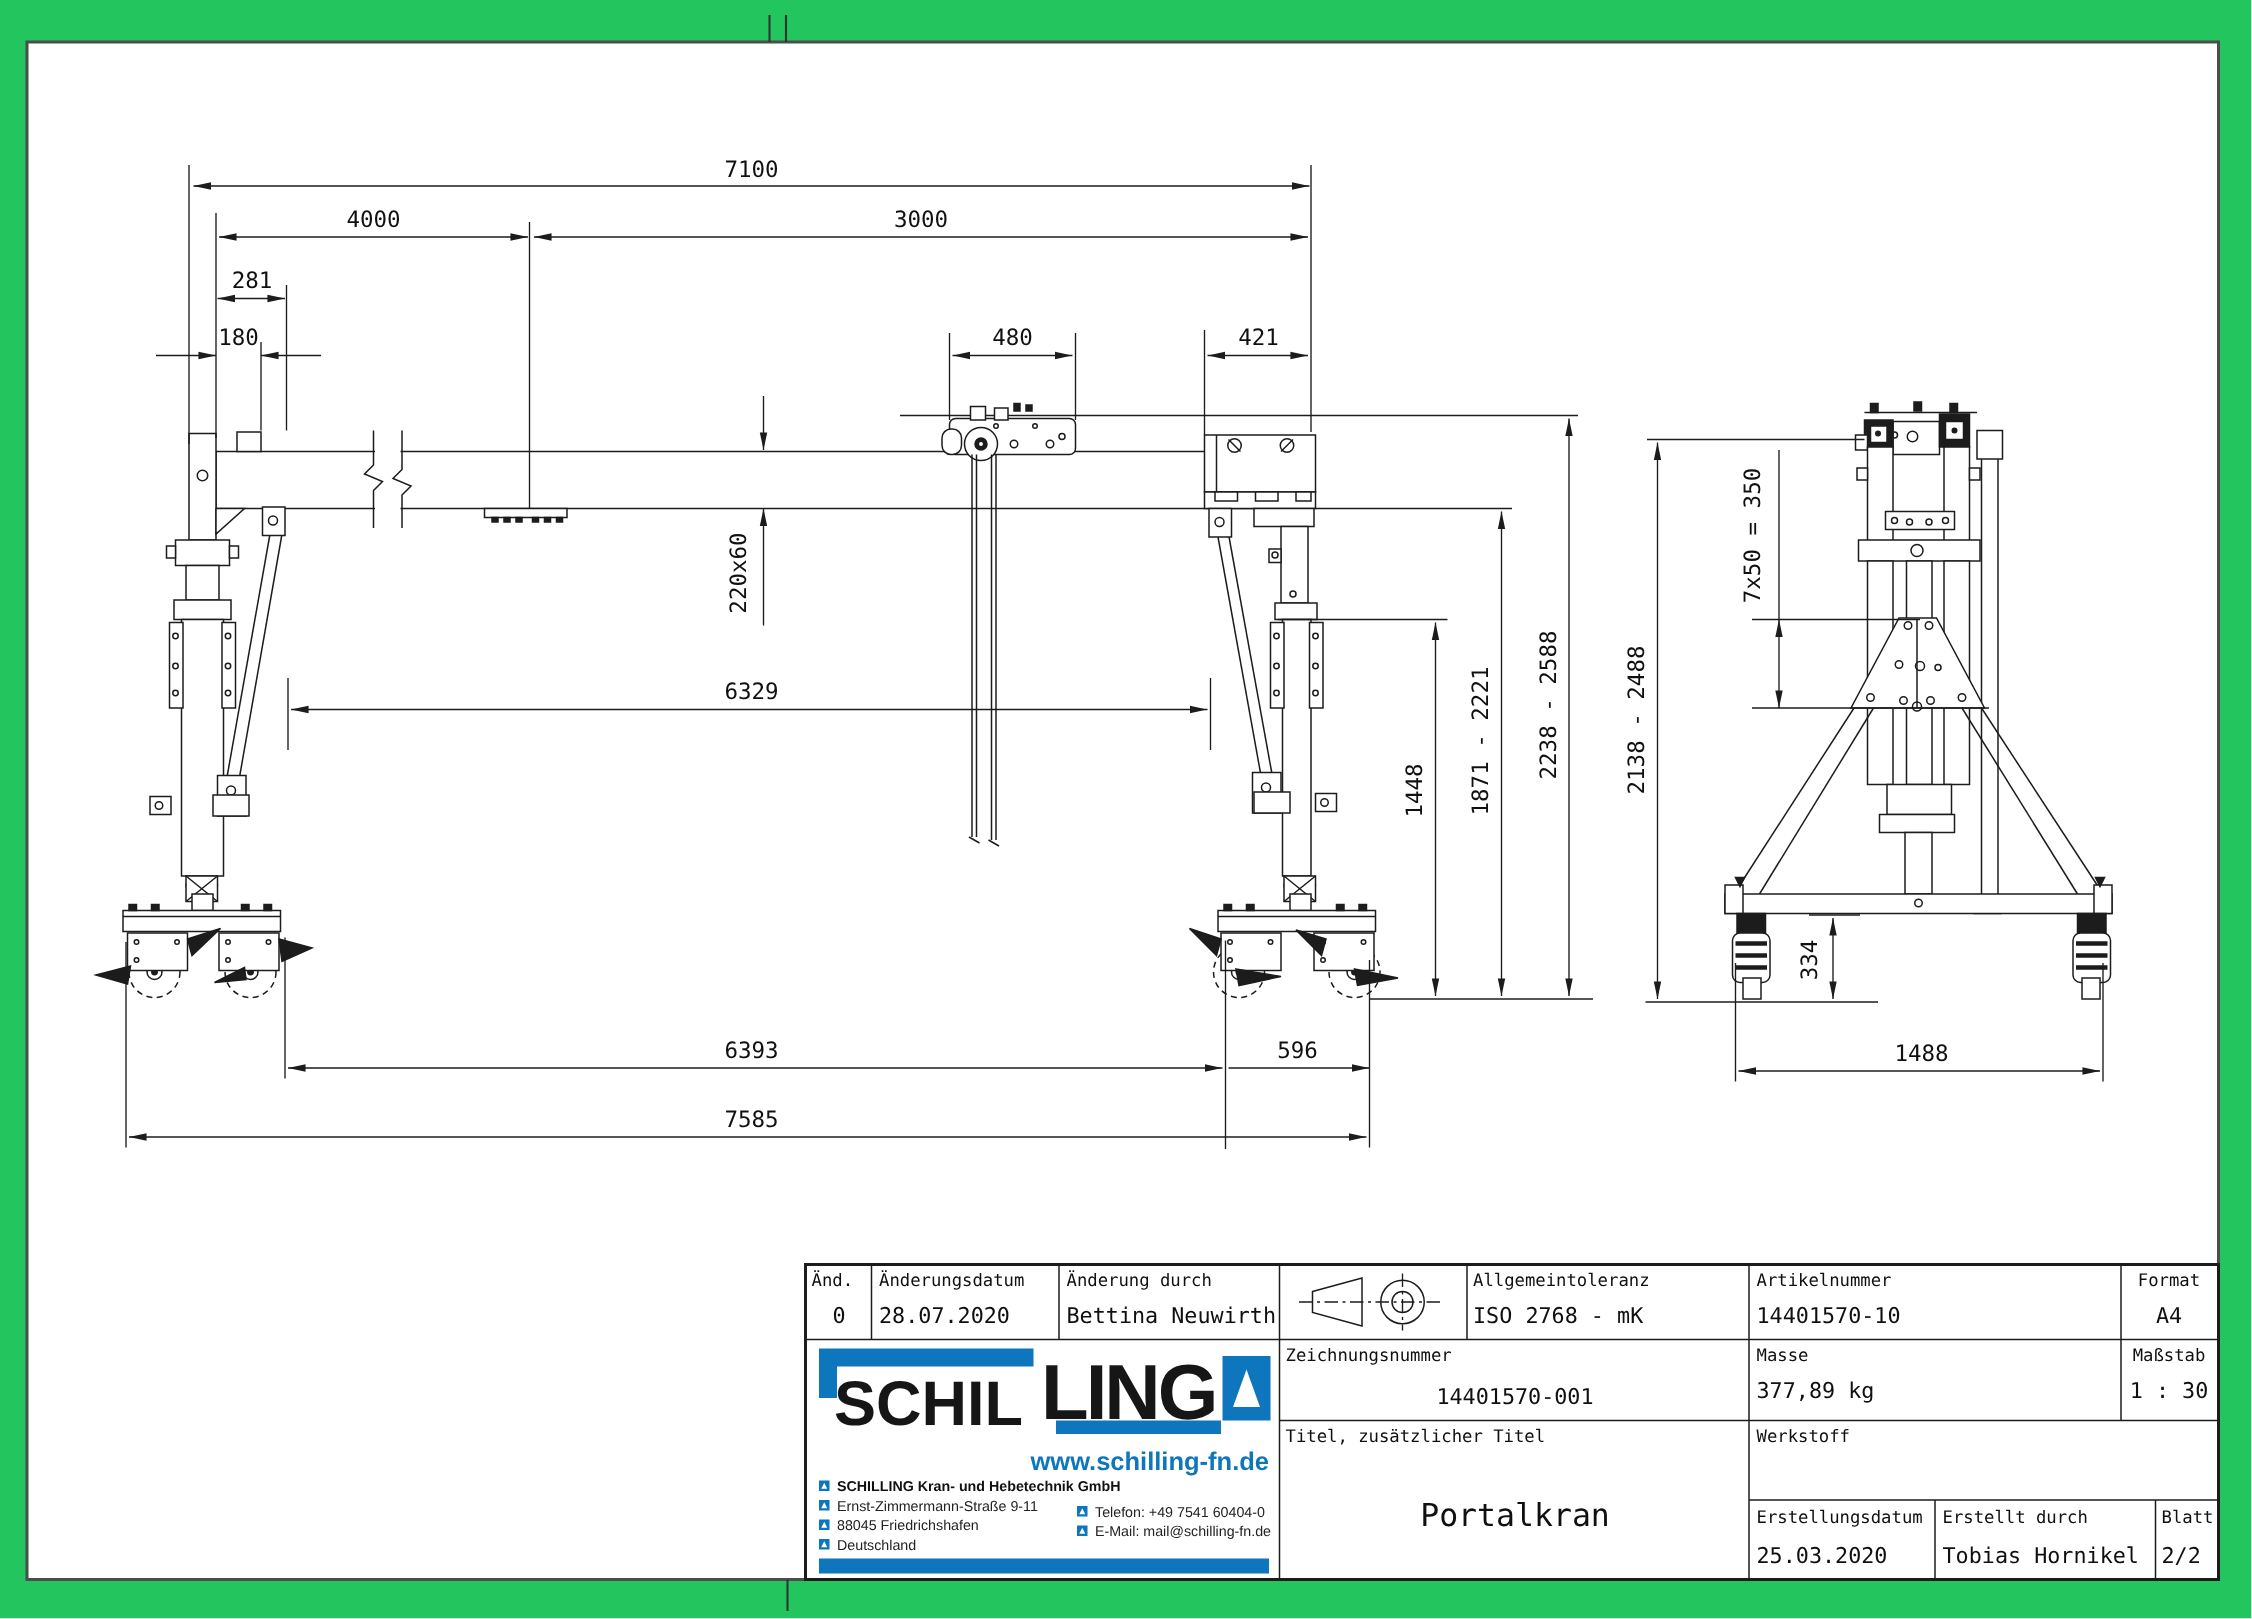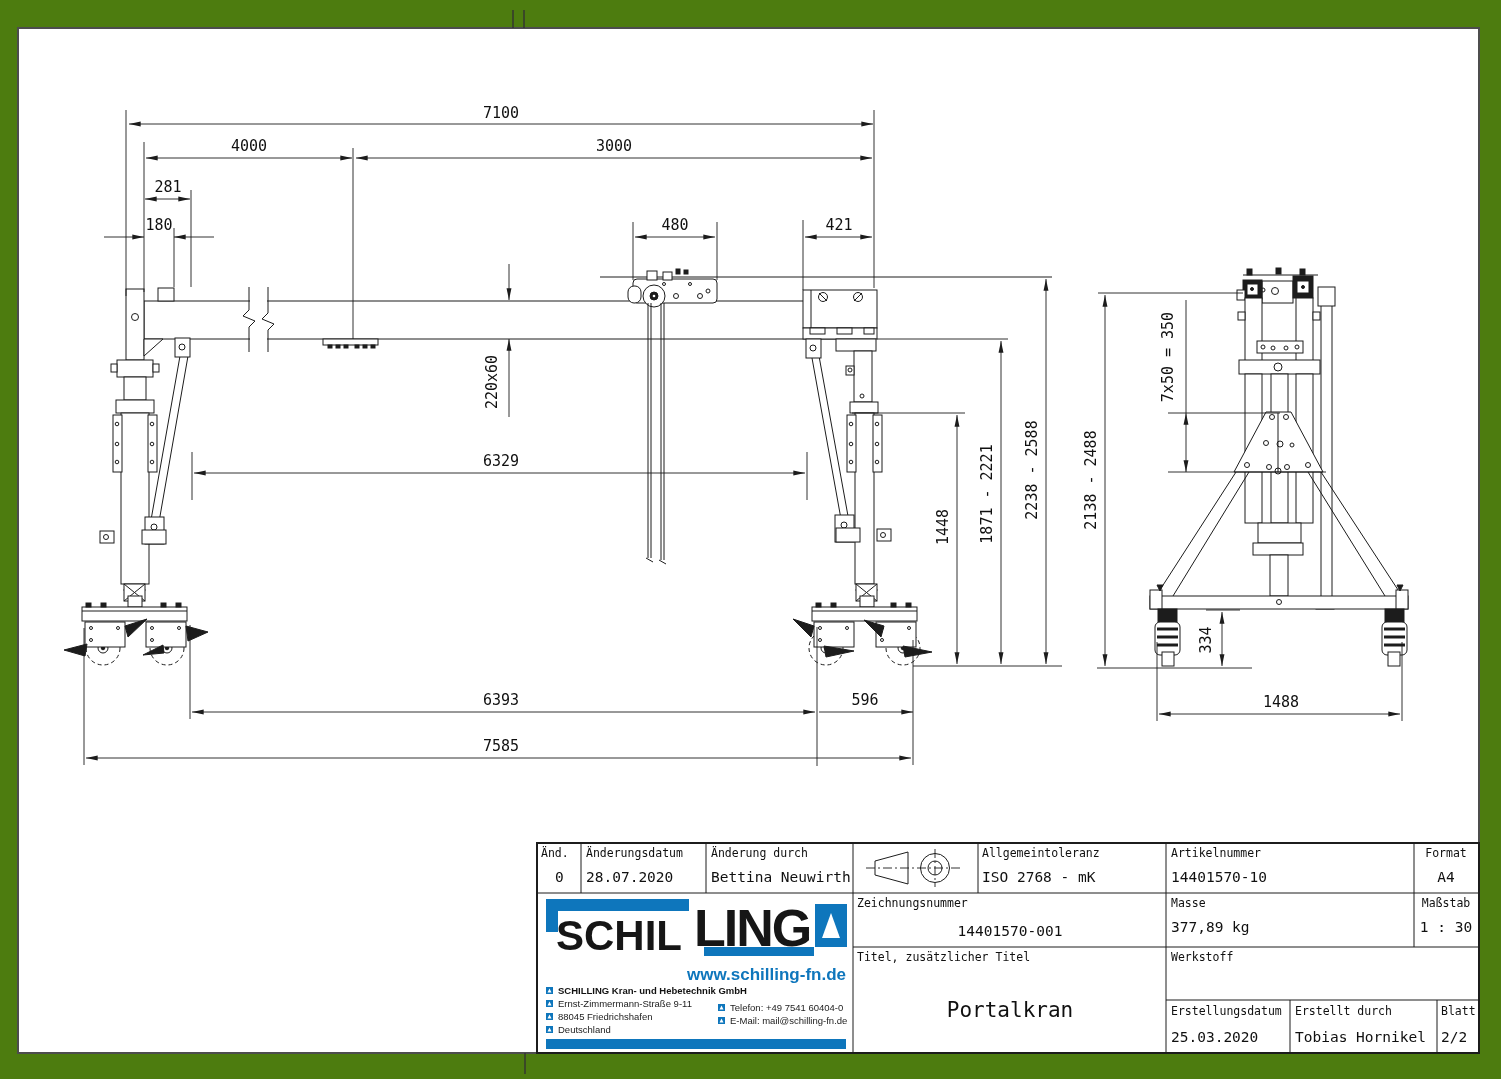--- a/index.html
+++ b/index.html
@@ -1,16 +1,16 @@
 <!DOCTYPE html>
 <html><head>
 <meta charset="utf-8">
 <style>
   html,body{margin:0;padding:0;background:#fff;}
-  .sheet{position:relative;width:1501px;height:1079px;background:#4d7c0f;overflow:hidden;}
+  .sheet{position:relative;width:1501px;height:1079px;background:#22c55e;overflow:hidden;}
   svg{display:block;}
   svg text{font-family:"DejaVu Sans Mono","Liberation Mono",monospace;fill:#101010;}
   .dim{font-size:15px;}
   .lbl{font-size:11.5px;}
   .val{font-size:14.5px;}
   .big{font-size:21px;}
   .logo1{font-family:"Liberation Sans",sans-serif;font-weight:bold;font-size:42px;letter-spacing:0px;fill:#161616;}
   .logo2{font-family:"Liberation Sans",sans-serif;font-weight:bold;font-size:52px;letter-spacing:-2px;fill:#161616;}
   .web{font-family:"Liberation Sans",sans-serif;font-weight:bold;font-size:17px;fill:#0e76bc;}
   .adr{font-family:"Liberation Sans",sans-serif;font-size:9.5px;fill:#222;}

